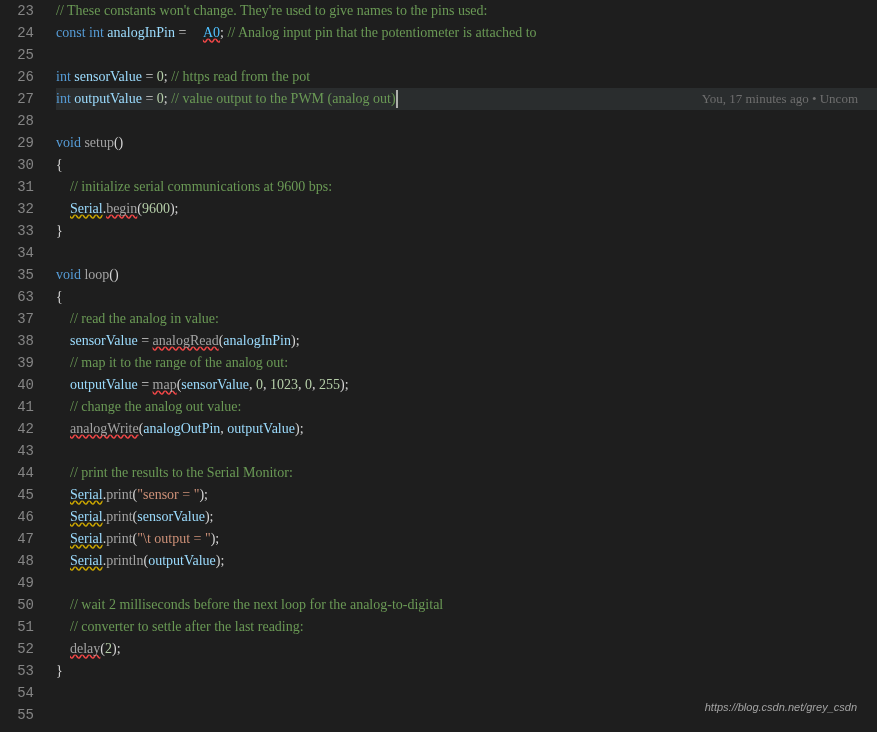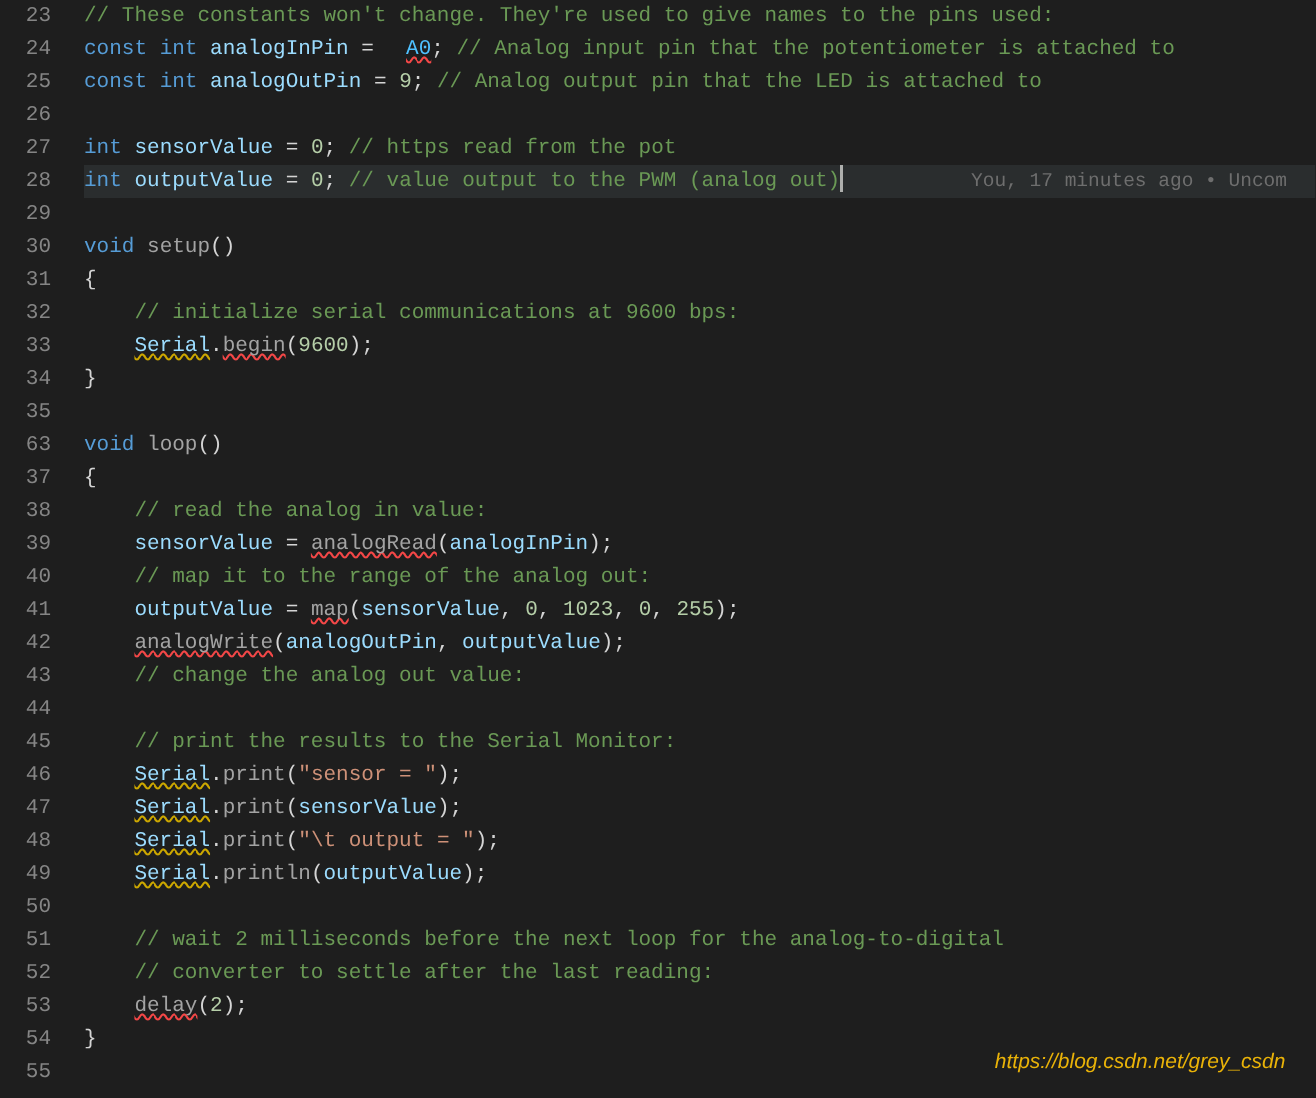--- a/index.html
+++ b/index.html
@@ -34,20 +34,21 @@
       height: 22px;
     }
     .code {
       flex: 1;
       padding-left: 10px;
       position: relative;
     }
     .line {
       height: 22px;
       white-space: pre;
+      font-family: Liberation Serif, serif;
     }
     .line.highlight {
       background: #2a2d2e;
       position: relative;
     }
     .line.highlight::after {
       content: '';
       position: absolute;
       left: -56px;
       right: 0;
@@ -86,22 +87,22 @@
       height: 18px;
       background: #aeafad;
       vertical-align: middle;
       position: relative;
       top: -1px;
     }
     .watermark {
       position: absolute;
       bottom: 14px;
       right: 20px;
-      color: #eab308;
-      font-size: 14px;
+      color: #a3a3a3;
+      font-size: 11px;
       font-family: Arial, sans-serif;
       font-style: italic;
     }
   </style>
 </head>
 <body>
 
 <div class="editor">
   <div class="gutter" id="gutter">
       <div class="ln">23</div>
@@ -134,39 +135,38 @@
       <div class="ln">50</div>
       <div class="ln">51</div>
       <div class="ln">52</div>
       <div class="ln">53</div>
       <div class="ln">54</div>
       <div class="ln">55</div>
     </div>
   <div class="code">
     <div class="line"><span class="comment">// These constants won't change. They're used to give names to the pins used:</span></div>
     <div class="line"><span class="keyword">const</span> <span class="keyword">int</span> <span class="ident">analogInPin</span><span class="op"> = </span><span class="const wavy-red">A0</span><span class="semi">;</span><span class="comment"> // Analog input pin that the potentiometer is attached to</span></div>
-    <div class="line"><span class="keyword">const</span> <span class="keyword">int</span> <span class="ident">analogOutPin</span><span class="op"> = </span><span class="number">9</span><span class="semi">;</span><span class="comment"> // Analog output pin that the LED is attached to</span></div>
     <div class="line"></div>
     <div class="line"><span class="keyword">int</span> <span class="ident">sensorValue</span><span class="op"> = </span><span class="number">0</span><span class="semi">;</span><span class="comment"> // https read from the pot</span></div>
     <div class="line highlight"><span class="keyword">int</span> <span class="ident">outputValue</span><span class="op"> = </span><span class="number">0</span><span class="semi">;</span><span class="comment"> // value output to the PWM (analog out)</span><span class="cursor"></span><span class="codelens">You, 17 minutes ago • Uncom</span></div>
     <div class="line"></div>
     <div class="line"><span class="keyword">void</span> <span class="func">setup</span><span class="paren">()</span></div>
     <div class="line"><span class="brace">{</span></div>
     <div class="line"><span>    </span><span class="comment">// initialize serial communications at 9600 bps:</span></div>
     <div class="line"><span>    </span><span class="ident wavy-yellow">Serial</span><span class="dot">.</span><span class="func wavy-red">begin</span><span class="paren">(</span><span class="number">9600</span><span class="paren">)</span><span class="semi">;</span></div>
     <div class="line"><span class="brace">}</span></div>
     <div class="line"></div>
     <div class="line"><span class="keyword">void</span> <span class="func">loop</span><span class="paren">()</span></div>
     <div class="line"><span class="brace">{</span></div>
     <div class="line"><span>    </span><span class="comment">// read the analog in value:</span></div>
     <div class="line"><span>    </span><span class="ident">sensorValue</span><span class="op"> = </span><span class="func wavy-red">analogRead</span><span class="paren">(</span><span class="ident">analogInPin</span><span class="paren">)</span><span class="semi">;</span></div>
     <div class="line"><span>    </span><span class="comment">// map it to the range of the analog out:</span></div>
     <div class="line"><span>    </span><span class="ident">outputValue</span><span class="op"> = </span><span class="func wavy-red">map</span><span class="paren">(</span><span class="ident">sensorValue</span><span class="op">, </span><span class="number">0</span><span class="op">, </span><span class="number">1023</span><span class="op">, </span><span class="number">0</span><span class="op">, </span><span class="number">255</span><span class="paren">)</span><span class="semi">;</span></div>
+    <div class="line"><span>    </span><span class="comment">// change the analog out value:</span></div>
     <div class="line"><span>    </span><span class="func wavy-red">analogWrite</span><span class="paren">(</span><span class="ident">analogOutPin</span><span class="op">, </span><span class="ident">outputValue</span><span class="paren">)</span><span class="semi">;</span></div>
-    <div class="line"><span>    </span><span class="comment">// change the analog out value:</span></div>
     <div class="line"></div>
     <div class="line"><span>    </span><span class="comment">// print the results to the Serial Monitor:</span></div>
     <div class="line"><span>    </span><span class="ident wavy-yellow">Serial</span><span class="dot">.</span><span class="func">print</span><span class="paren">(</span><span class="string">"sensor = "</span><span class="paren">)</span><span class="semi">;</span></div>
     <div class="line"><span>    </span><span class="ident wavy-yellow">Serial</span><span class="dot">.</span><span class="func">print</span><span class="paren">(</span><span class="ident">sensorValue</span><span class="paren">)</span><span class="semi">;</span></div>
     <div class="line"><span>    </span><span class="ident wavy-yellow">Serial</span><span class="dot">.</span><span class="func">print</span><span class="paren">(</span><span class="string">"\t output = "</span><span class="paren">)</span><span class="semi">;</span></div>
     <div class="line"><span>    </span><span class="ident wavy-yellow">Serial</span><span class="dot">.</span><span class="func">println</span><span class="paren">(</span><span class="ident">outputValue</span><span class="paren">)</span><span class="semi">;</span></div>
     <div class="line"></div>
     <div class="line"><span>    </span><span class="comment">// wait 2 milliseconds before the next loop for the analog-to-digital</span></div>
     <div class="line"><span>    </span><span class="comment">// converter to settle after the last reading:</span></div>
     <div class="line"><span>    </span><span class="func wavy-red">delay</span><span class="paren">(</span><span class="number">2</span><span class="paren">)</span><span class="semi">;</span></div>

